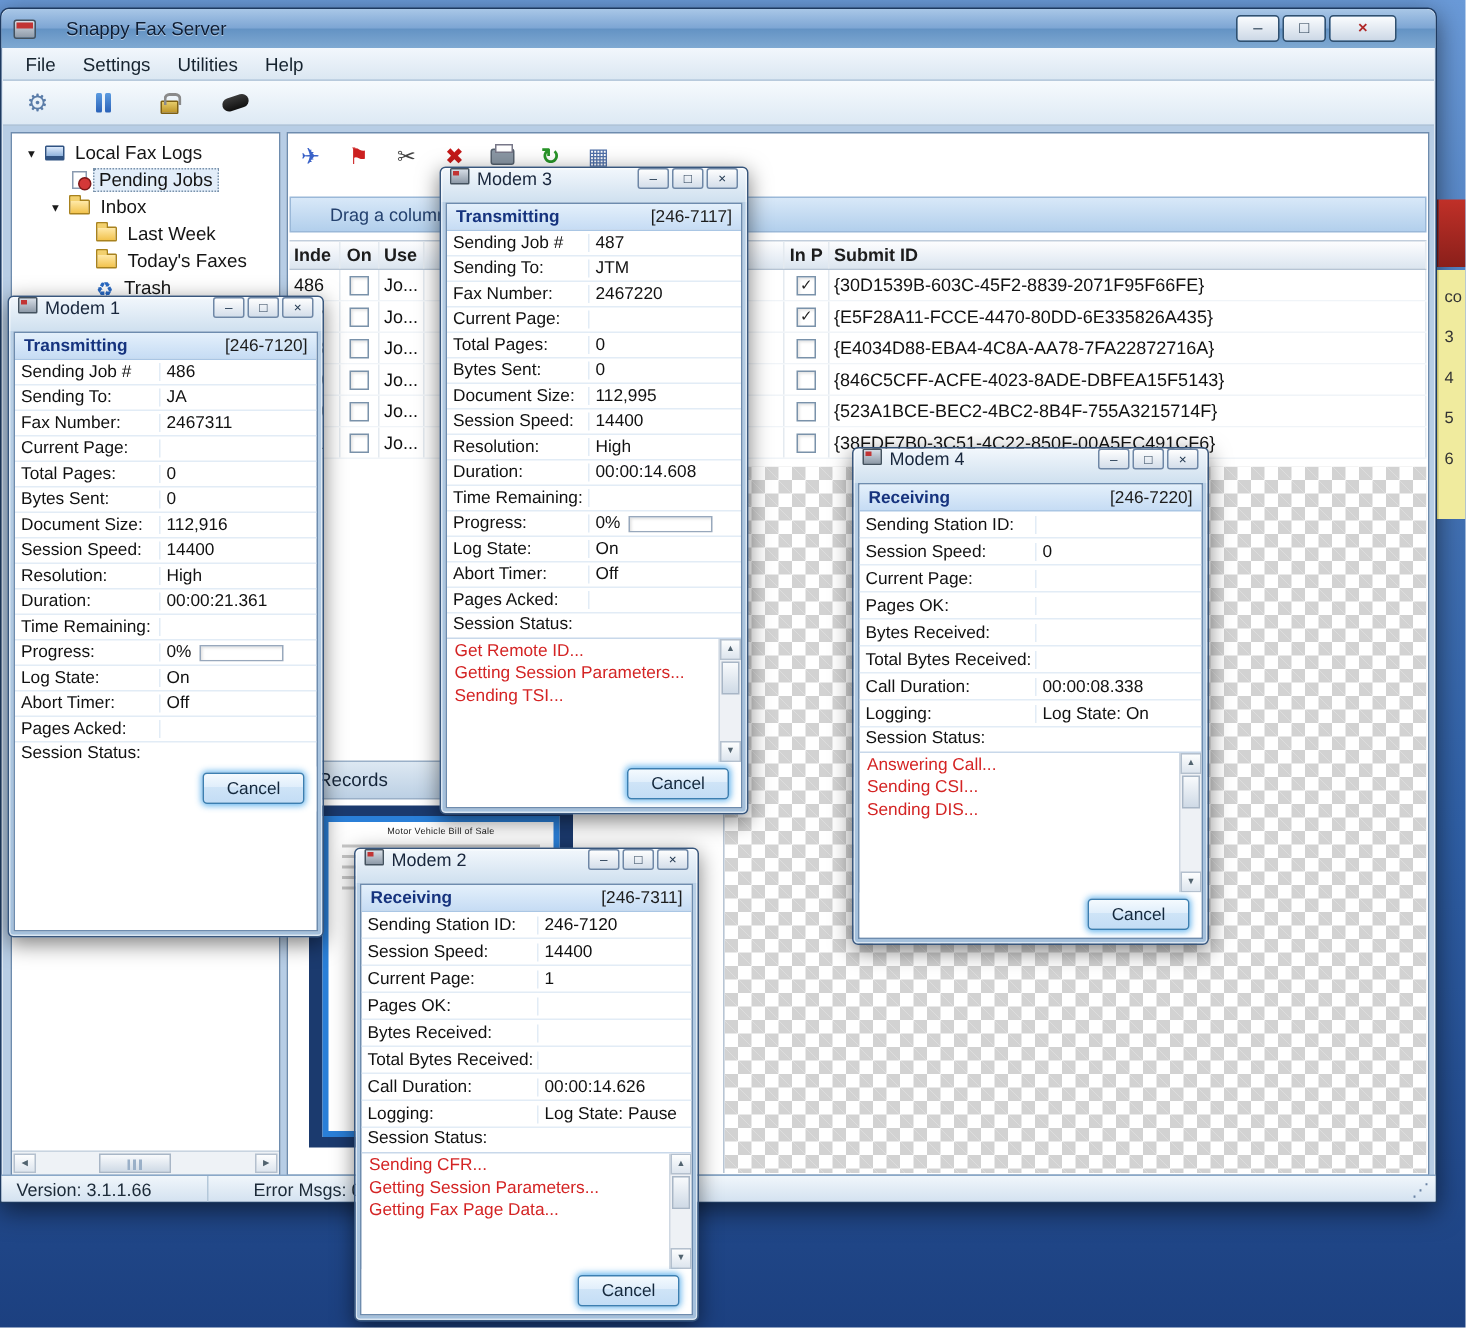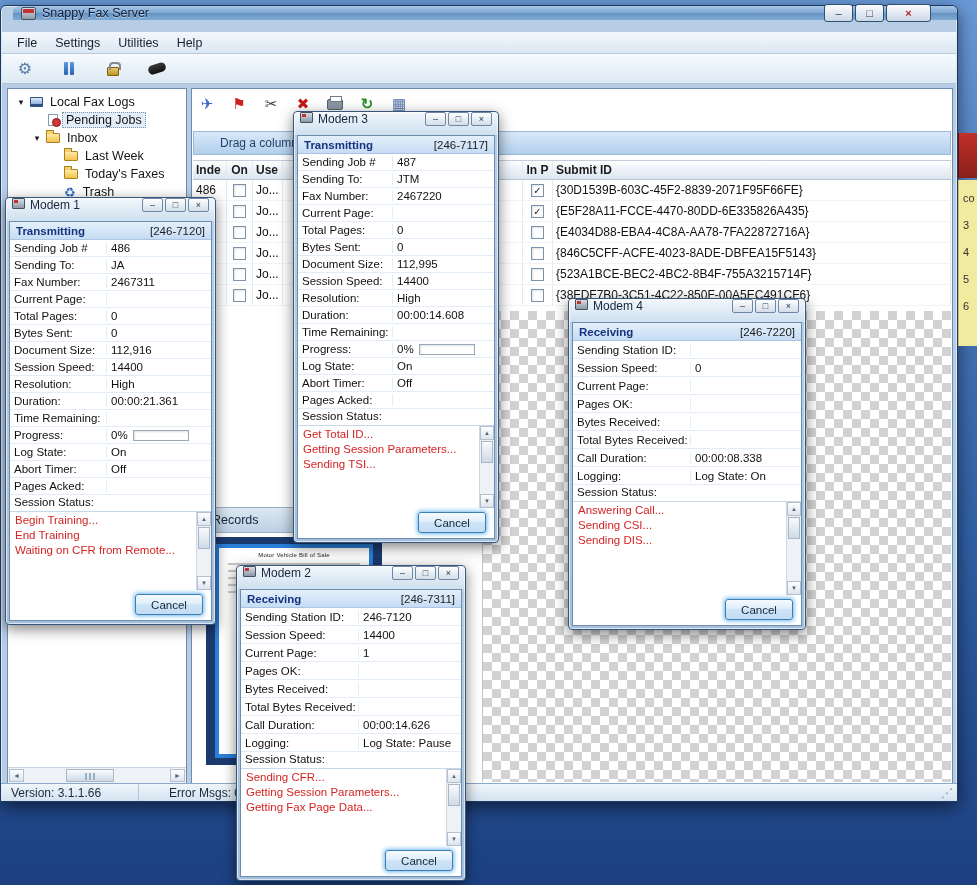--- a/index.html
+++ b/index.html
@@ -7,23 +7,23 @@
   body {
     font-family:"Liberation Sans", sans-serif;
     background:linear-gradient(180deg,#6a9ad8 0%, #4877b8 30%, #2f5fa5 62%, #1c4080 100%);
     position:relative; color:#111;
   }
 
   
   .win{position:absolute;left:0;top:5px;width:958px;height:797px;
     background:#b7cde5;border:1px solid #1e3a60;border-radius:6px 6px 0 0;
     box-shadow:0 5px 18px rgba(0,0,0,.55), inset 0 0 0 1px rgba(255,255,255,.55);}
-  .titlebar{position:absolute;left:0;top:0;right:0;height:14px;border-radius:6px 6px 0 0;
+  .titlebar{position:absolute;left:0;top:0;right:0;height:26px;border-radius:6px 6px 0 0;
     background:linear-gradient(180deg,#a9c7e7,#7ea6d4 48%,#6493c4 52%,#7fa9d2);
-    display:flex;align-items:center;padding:0 8px;gap:6px;margin-left:12px;}
+    display:flex;align-items:center;padding:0 8px;gap:20px;}
   .appico{width:15px;height:13px;background:linear-gradient(180deg,#d6dde6,#8e9aa8);
     border:1px solid #44525f;border-radius:2px;position:relative;}
   .appico::after{content:"";position:absolute;left:1px;top:1px;right:1px;height:4px;background:#c23434;}
   .apptitle{font-size:12.5px;color:#0d1c33;text-shadow:0 1px 0 rgba(255,255,255,.5);}
   .winbtns{margin-left:auto;display:flex;gap:2px;margin-right:18px;}
   .winbtn{width:29px;height:18px;border:1px solid #30506f;border-radius:3px;
     background:linear-gradient(180deg,#fafcfe,#ccd8e6);font-size:11px;line-height:16px;
     text-align:center;color:#23384d;}
   .winbtn.close{width:45px;color:#b02828;font-weight:bold;}
 
@@ -469,34 +469,20 @@
         <span class="lb">Abort Timer:</span>
         <span class="vl">Off</span>
       </div>
 
       <div class="m-row">
         <span class="lb">Pages Acked:</span>
         <span class="vl"></span>
       </div>
 
     <div class="m-sslabel">Session Status:</div>
-    <div class="m-ssbox">
-
-        <div class="ssline">Begin Training...</div>
-
-        <div class="ssline">End Training</div>
-
-        <div class="ssline">Waiting on CFR from Remote...</div>
-
-      <div class="sbv">
-        <span class="up">▲</span>
-        <span class="th"></span>
-        <span class="dn">▼</span>
-      </div>
-    </div>
     <div class="m-foot">
       <span class="btn">Cancel</span>
     </div>
   </div>
 </div>
 
 <div class="dlg" id="dlg-m3">
   <div class="dlg-title">
     <span class="dlg-ico"></span>
     <span>Modem 3</span>
@@ -586,21 +572,21 @@
       </div>
 
       <div class="m-row">
         <span class="lb">Pages Acked:</span>
         <span class="vl"></span>
       </div>
 
     <div class="m-sslabel">Session Status:</div>
     <div class="m-ssbox">
 
-        <div class="ssline">Get Total ID...</div>
+        <div class="ssline">Get Remote ID...</div>
 
         <div class="ssline">Getting Session Parameters...</div>
 
         <div class="ssline">Sending TSI...</div>
 
       <div class="sbv">
         <span class="up">▲</span>
         <span class="th"></span>
         <span class="dn">▼</span>
       </div>

